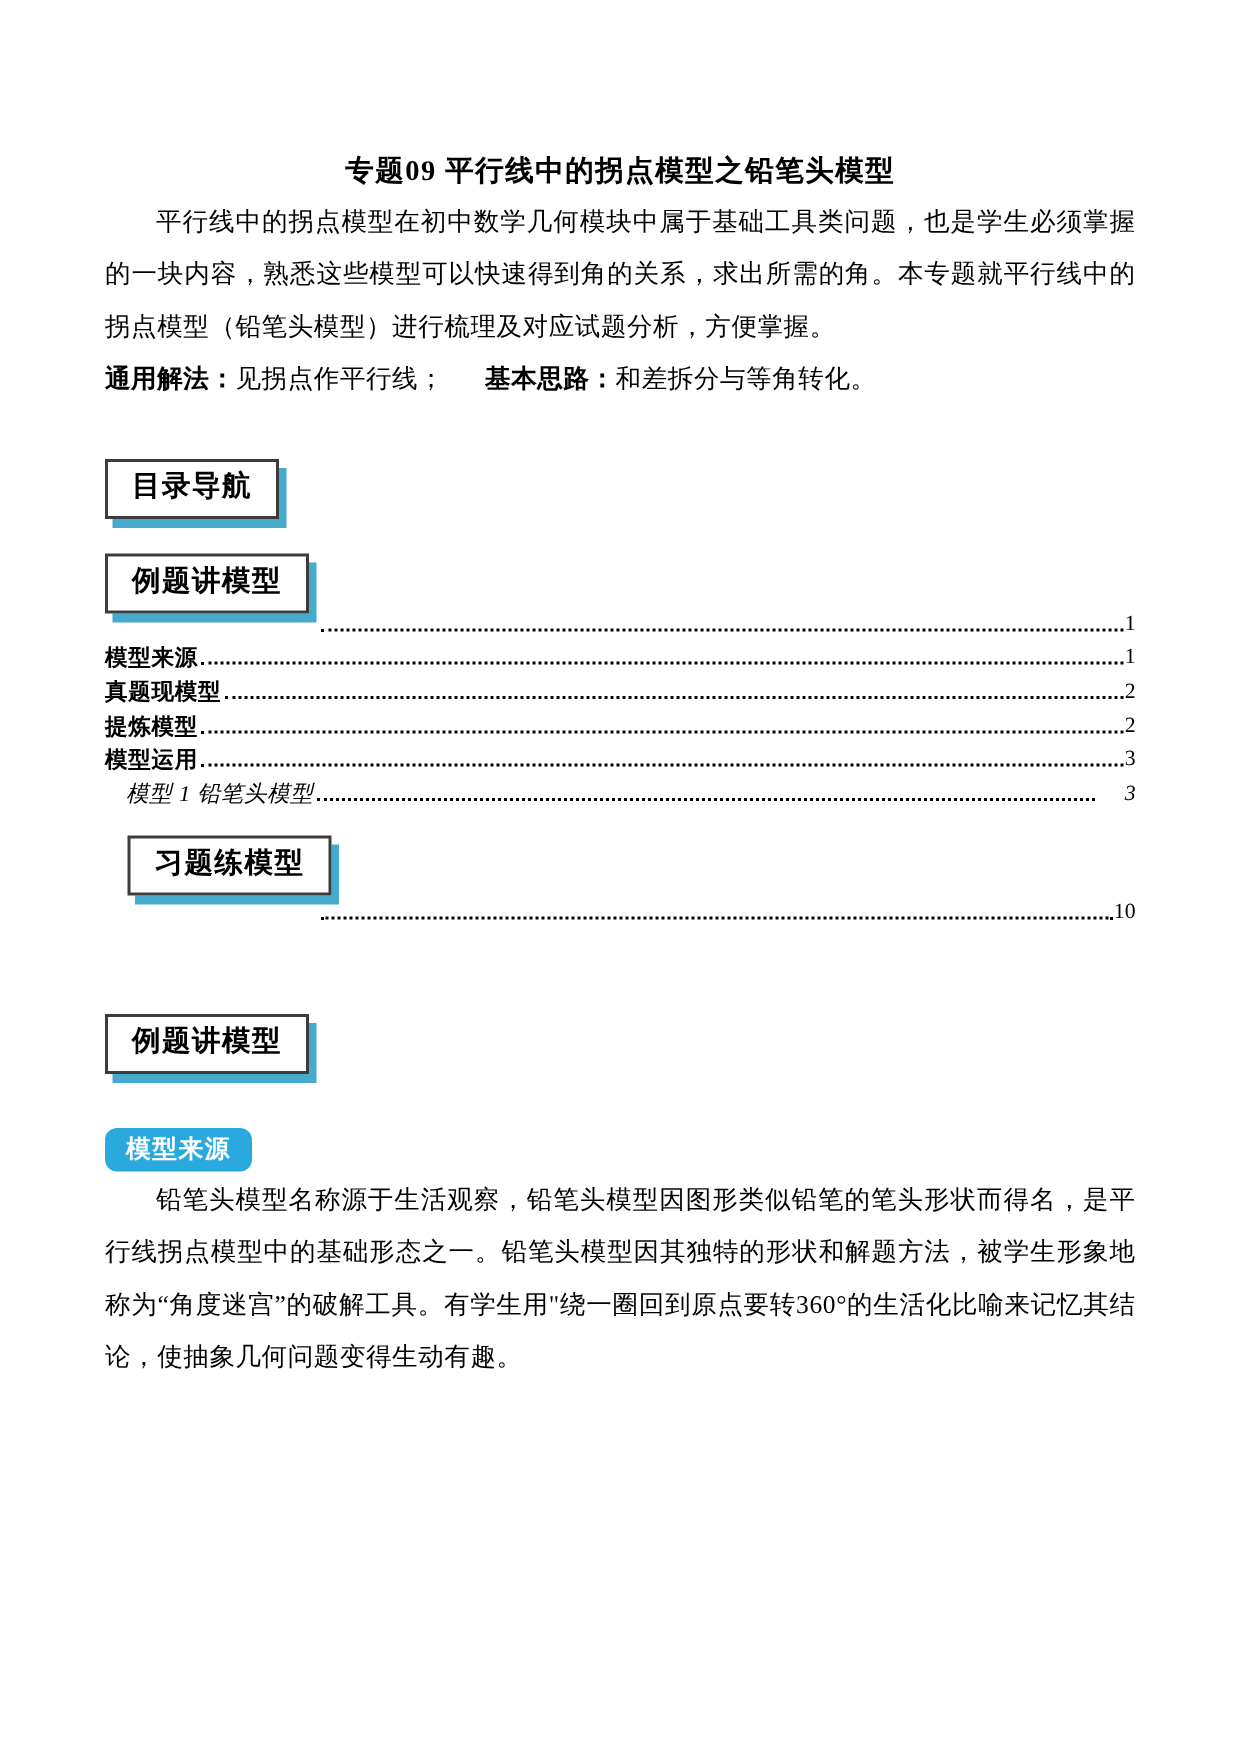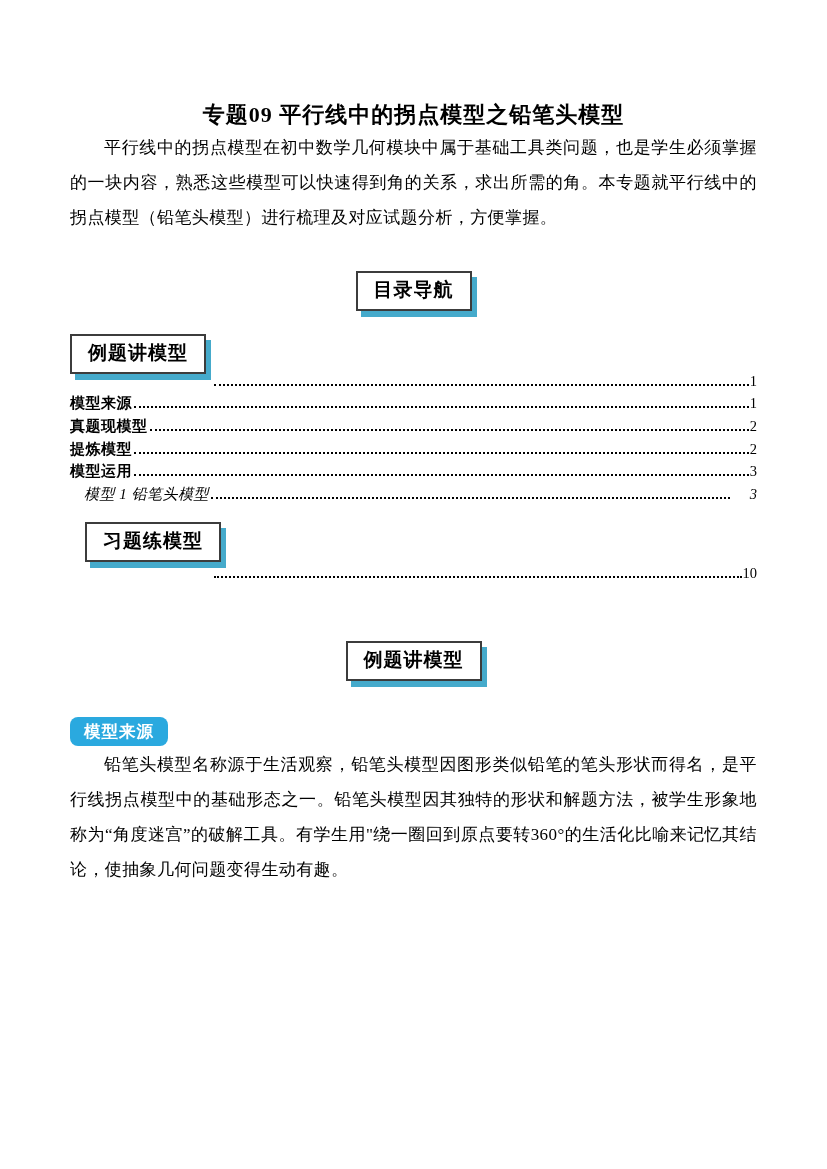--- a/index.html
+++ b/index.html
@@ -10,39 +10,39 @@
     margin: 0 auto;
     background: #ffffff;
     font-family: "Liberation Serif", serif;
     color: #000;
     overflow: hidden;
   }
   .col { position: absolute; left: 70px; right: 70px; top: 0; }
 
   h1.doc-title {
     margin: 100px 0 0 0;
-    font-size: 22px;
+    font-size: 19px;
     line-height: 30px;
     font-weight: bold;
     text-align: center;
     letter-spacing: 1px;
   }
 
   p.body {
     margin: 0;
     font-size: 17px;
     line-height: 35px;
     text-align: justify;
     letter-spacing: 0.4px;
   }
   p.body.indent { text-indent: 2em; }
   .first-para { margin-top: 14px; }
   .wide-gap { display: inline-block; width: 1.6em; }
 
-  .center-wrap { text-align: center; margin-top: 36px; height: 50px; }
+  .center-wrap { text-align: left; margin-top: 36px; height: 50px; }
   .center-wrap.second { margin-top: 58px; height: 50px; }
 
   .badge {
     display: inline-block;
     background: #ffffff;
     border: 2px solid #3c3c3c;
     padding: 4px 16px 6px 16px;
     font-size: 19px;
     line-height: 26px;
     font-weight: bold;
@@ -91,20 +91,21 @@
 <body>
 
 <div class="page">
   <div class="col">
 
     <h1 class="doc-title">专题09 平行线中的拐点模型之铅笔头模型</h1>
 
     <p class="body indent first-para">平行线中的拐点模型在初中数学几何模块中属于基础工具类问题，也是学生必须掌握的一块内容，熟悉这些模型可以快速得到角的关系，求出所需的角。本专题就平行线中的拐点模型（铅笔头模型）进行梳理及对应试题分析，方便掌握。</p>
 
 
+    <p class="body"><b>通用解法：</b><span>见拐点作平行线；</span><span class="wide-gap"></span><b>基本思路：</b><span>和差拆分与等角转化。</span></p>
 
     <div class="center-wrap">
       <div class="badge">目录导航</div>
     </div>
 
     <div class="badge-left-wrap">
       <div class="badge">例题讲模型</div>
     </div>
 
     <div id="toc-list">

